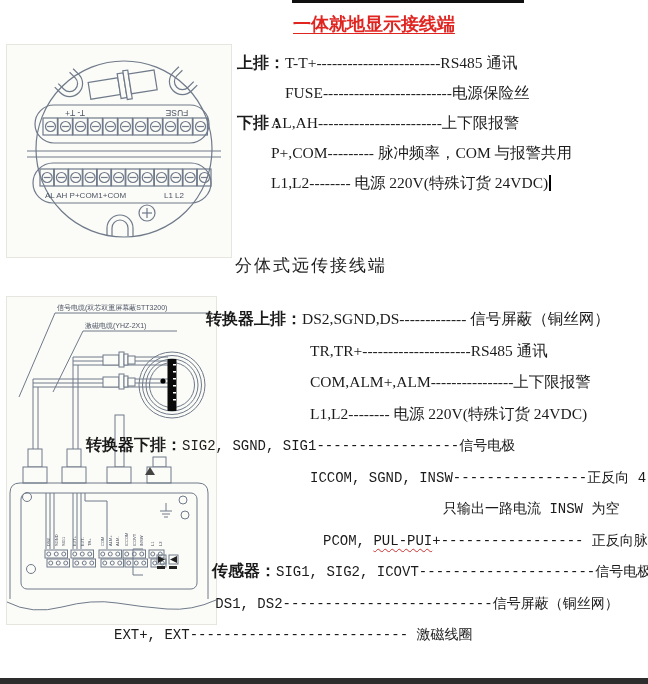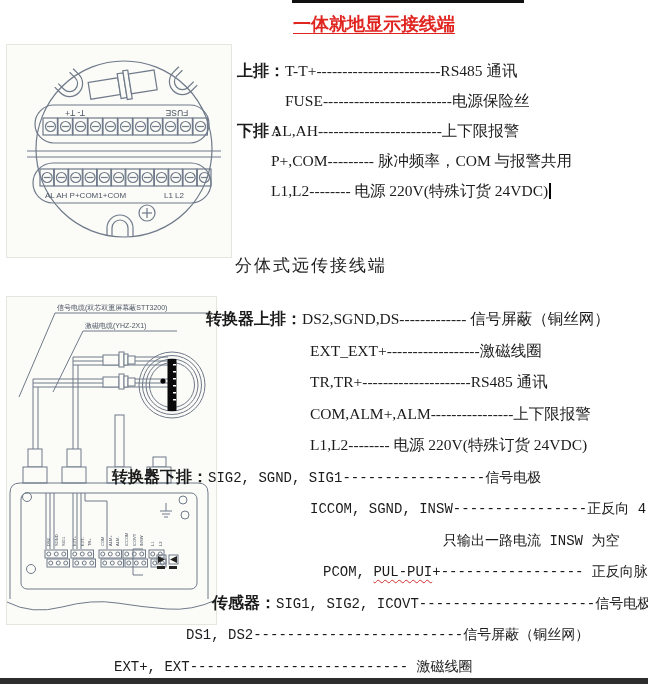--- a/index.html
+++ b/index.html
@@ -11,36 +11,36 @@
   .edge-bar-bottom{position:absolute;left:0;top:678px;width:648px;height:6px;background:#2d2d2d;}
 
   .page-title{position:absolute;left:100px;top:12px;width:548px;text-align:center;
     font-size:18px;font-weight:bold;color:#e02521;}
   .page-title span{text-decoration:underline;text-underline-offset:3px;margin-top:8px;}
 
   .section2-title{position:absolute;left:235px;top:254px;font-size:17px;letter-spacing:2px;color:#1f1f1f;}
 
   
   .block{position:absolute;width:648px;}
-  #block1{left:237px;top:56px;width:411px;}
+  #block1{left:237px;top:48px;width:411px;}
   #block1 .row{height:30px;line-height:30px;font-size:15.5px;white-space:nowrap;}
   #block2{left:0;top:303px;width:648px;}
   #block2 .row{height:31.5px;line-height:31.5px;font-size:15.5px;white-space:nowrap;}
   .lbl{font-weight:bold;font-size:16px;}
   .b1r1 .lbl{display:inline-block;width:48px;}
   .b1r2{padding-left:48px;}
   .b1r3 .lbl{display:inline-block;width:34px;}
   .b1r4,.b1r5,.b1r6{padding-left:34px;}
   .b2r1{padding-left:206px;}
   .b2r2,.b2r3,.b2r4,.b2r5,.b2r7{padding-left:310px;}
-  .b2r6{padding-left:112px;}
+  .b2r6{padding-left:86px;}
   .b2r8{padding-left:443px;}
   .b2r9{padding-left:323px;}
   .b2r10{padding-left:212px;}
-  .b2r11{padding-left:186px;}
+  .b2r11{padding-left:186px;text-align:center;}
   .b2r12{padding-left:114px;}
   .mono{font-family:"Liberation Mono","DejaVu Sans Mono",monospace;font-size:14px;}
   .wavy{text-decoration:underline wavy #d03030;text-decoration-thickness:1px;text-underline-offset:3px;}
   .caret{display:inline-block;width:2px;height:16px;background:#000;vertical-align:-3px;margin-left:1px;}
 
   .scan{position:absolute;background:#fbfbf7;border:1px solid #e6e6df;}
   #scan1{left:6px;top:44px;width:224px;height:212px;}
   #scan2{left:6px;top:296px;width:209px;height:327px;}
   svg{display:block;}
   svg text{font-family:"Liberation Sans","DejaVu Sans",sans-serif;}
@@ -347,21 +347,20 @@
         <text x="128.5" y="249" transform="rotate(-90 128.5 249)">ICOVT</text>
         <text x="136" y="249" transform="rotate(-90 136 249)">INSW</text>
         <text x="147" y="249" transform="rotate(-90 147 249)">L1</text>
         <text x="154.5" y="249" transform="rotate(-90 154.5 249)">L2</text>
       </g>
 </svg>
 </div>
 
 <div class="block" id="block2">
   <div class="row b2r1"><span class="lbl">转换器上排：</span><span>DS2,SGND,DS</span><span>-------------</span><span> 信号屏蔽（铜丝网）</span></div>
-  <div class="row b2r2"><span>EXT_EXT+</span><span>------------------</span><span>激磁线圈</span></div>
   <div class="row b2r3"><span>TR,TR+</span><span>---------------------</span><span>RS485 通讯</span></div>
   <div class="row b2r4"><span>COM,ALM+,ALM</span><span>----------------</span><span>上下限报警</span></div>
   <div class="row b2r5"><span>L1,L2</span><span>--------</span><span> 电源 220V(特殊订货 24VDC)</span></div>
   <div class="row b2r6"><span class="lbl">转换器下排：</span><span class="mono">SIG2, SGND, SIG1</span><span class="mono">-----------------</span><span class="mono">信号电极</span></div>
   <div class="row b2r7"><span class="mono">ICCOM, SGND, INSW</span><span class="mono">----------------</span><span class="mono">正反向 4～20Ma</span></div>
   <div class="row b2r8"><span class="mono">只输出一路电流 INSW 为空</span></div>
   <div class="row b2r9"><span class="mono">PCOM, </span><span class="mono wavy">PUL-PUI</span><span class="mono">+</span><span class="mono">-----------------</span><span class="mono"> 正反向脉冲频率</span></div>
   <div class="row b2r10"><span class="lbl">传感器：</span><span class="mono">SIG1, SIG2, ICOVT</span><span class="mono">---------------------</span><span class="mono">信号电极</span></div>
   <div class="row b2r11"><span class="mono">DS1, DS2</span><span class="mono">-------------------------</span><span class="mono">信号屏蔽（铜丝网）</span></div>
   <div class="row b2r12"><span class="mono">EXT+, EXT</span><span class="mono">--------------------------</span><span class="mono"> 激磁线圈</span></div>

